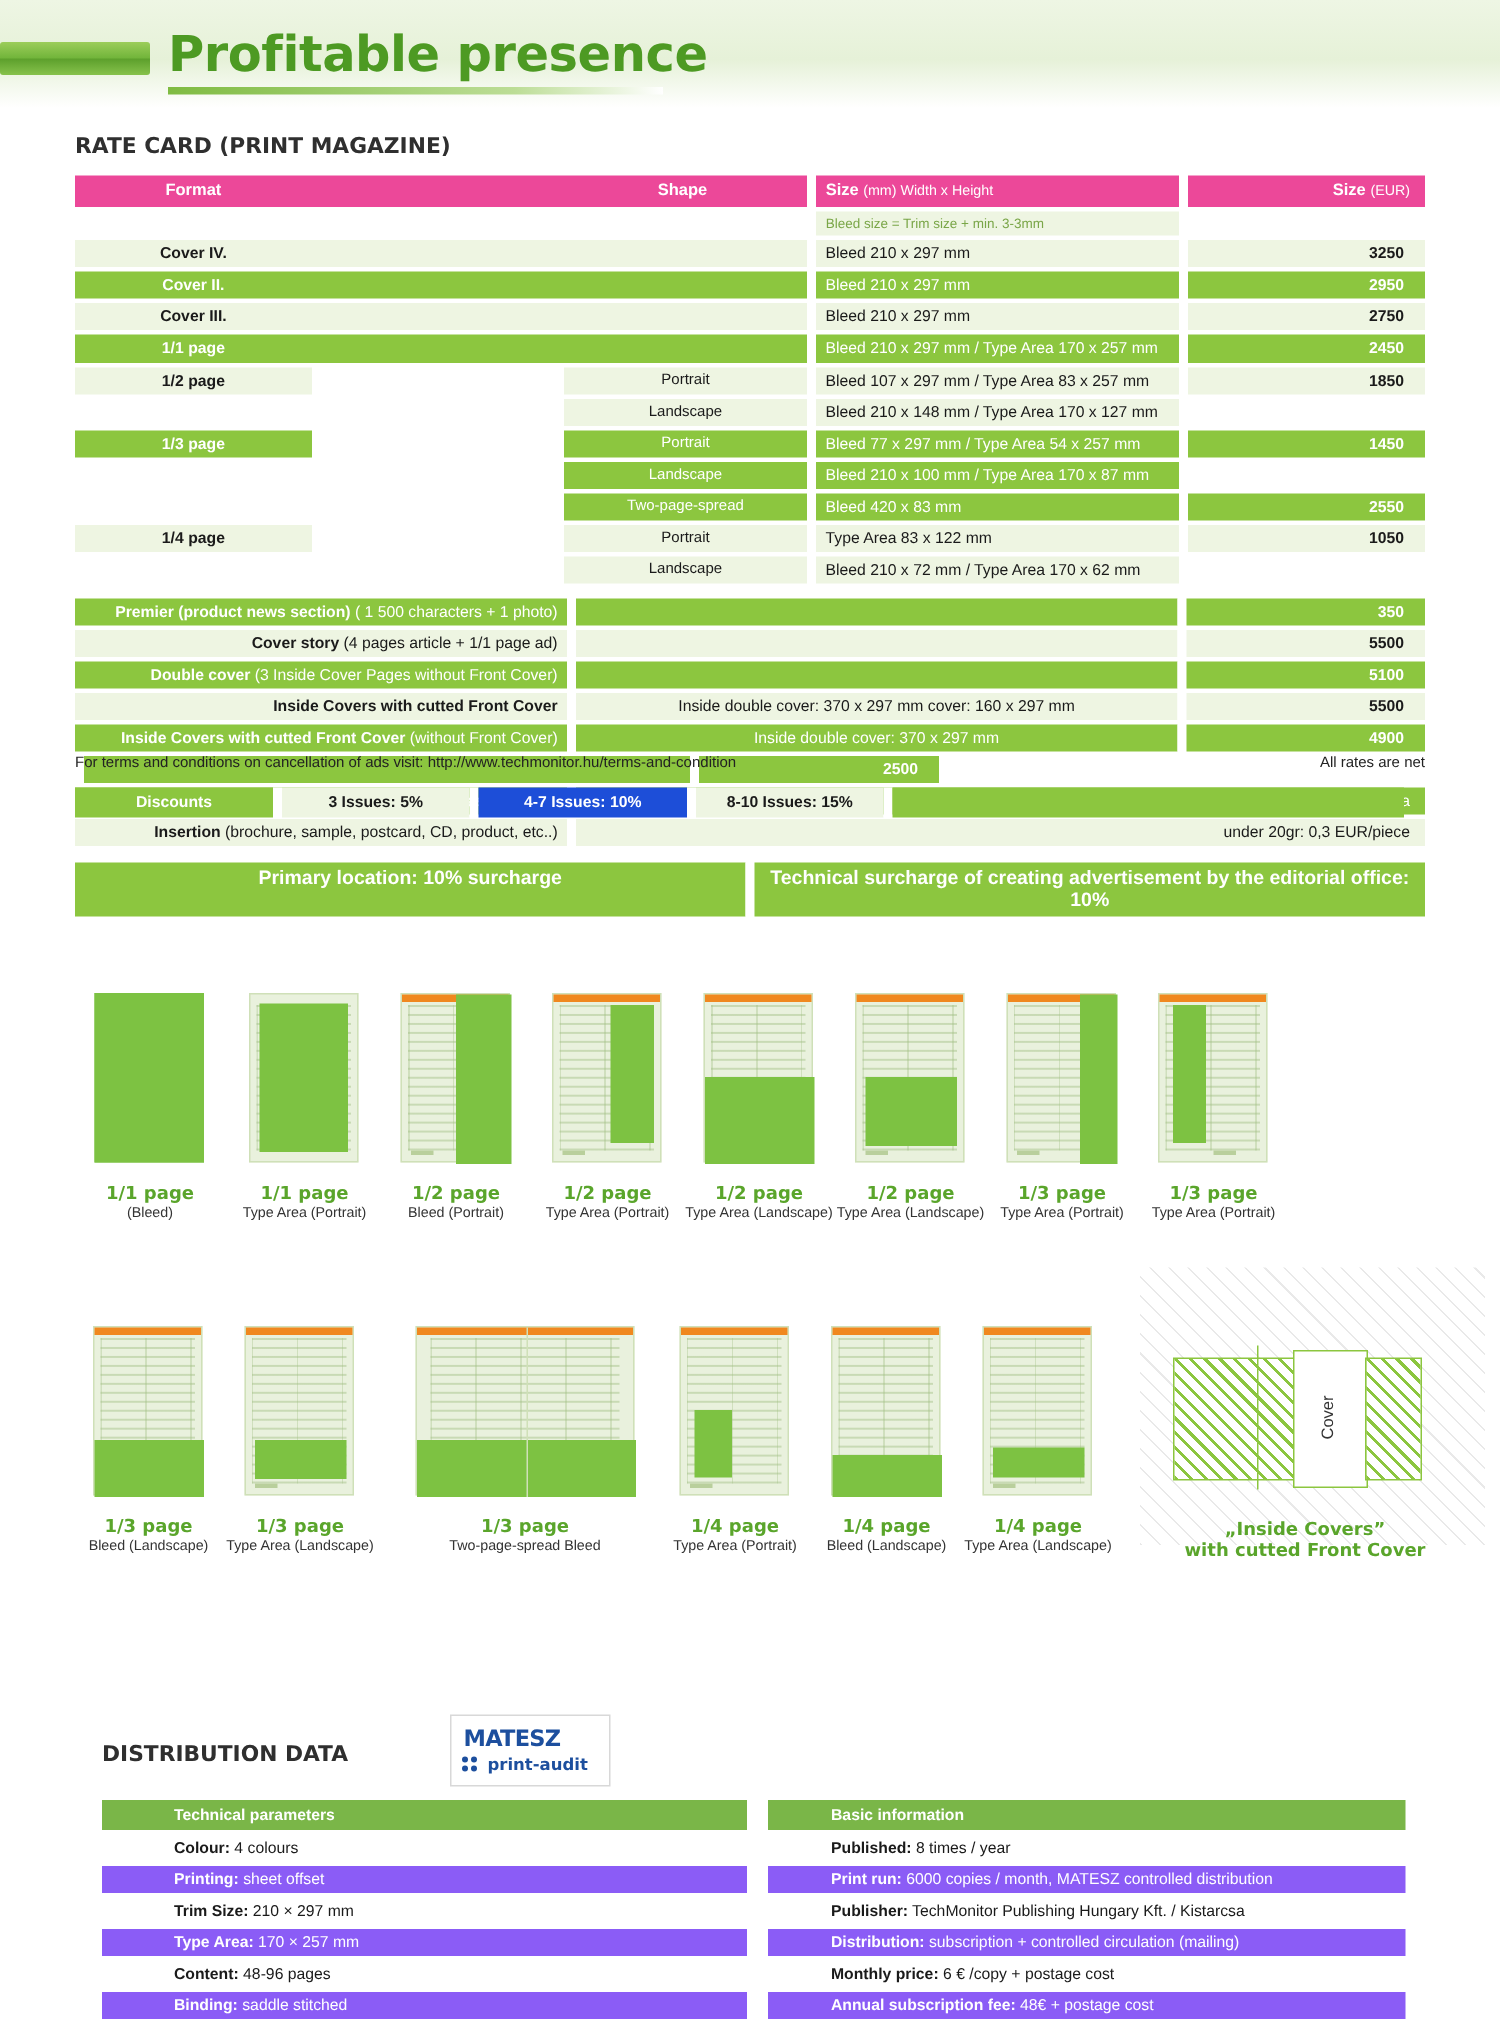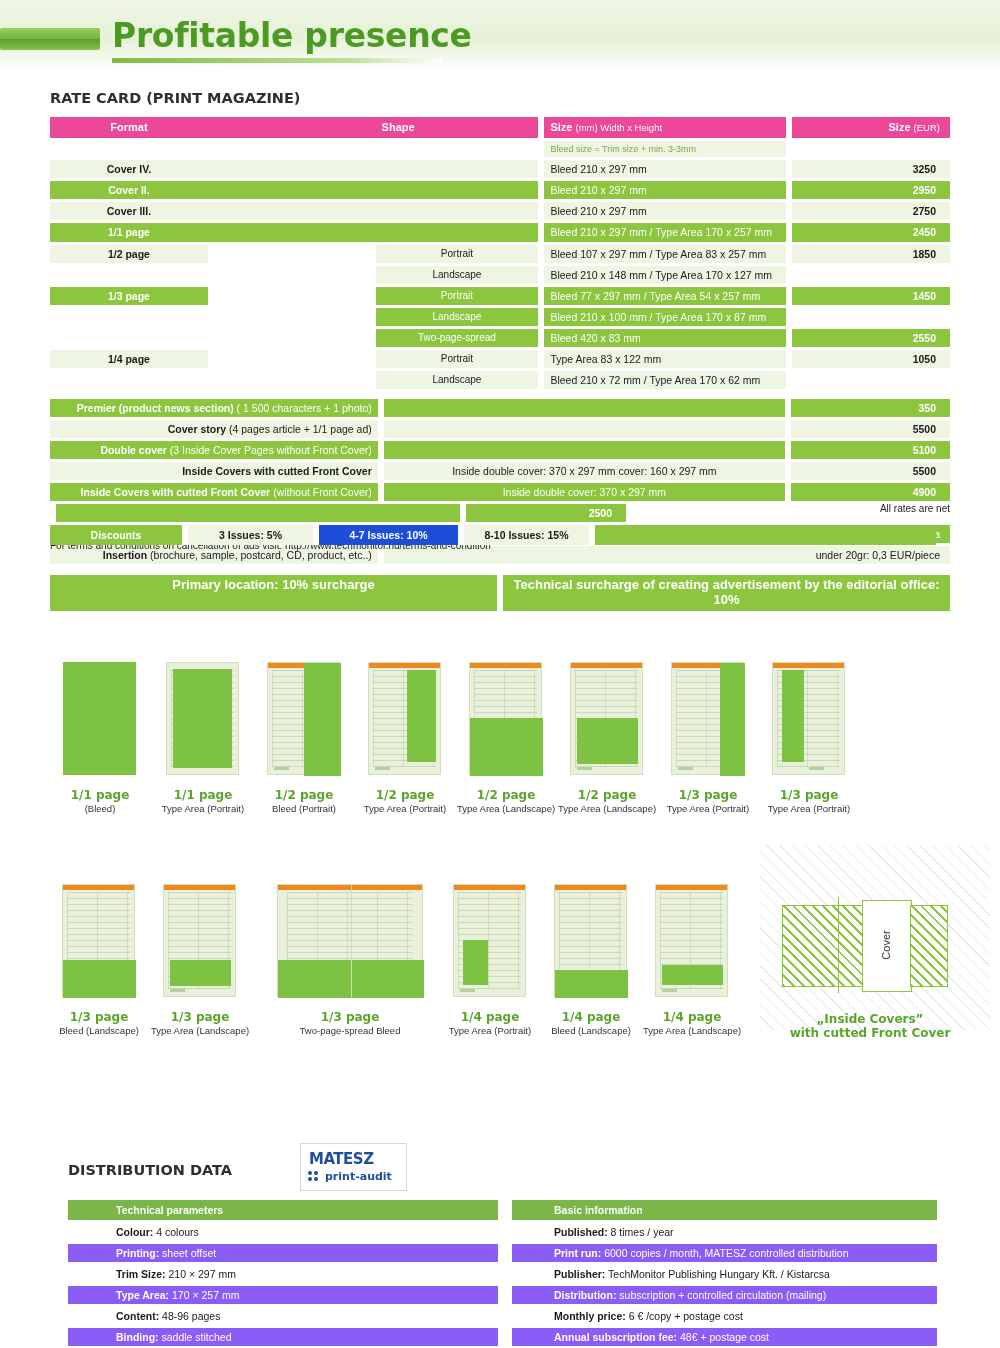--- a/index.html
+++ b/index.html
@@ -29,35 +29,35 @@
   .row{display:flex;width:900px;}
   .c{box-sizing:border-box;font-size:10.5px;line-height:1.15;padding:3px 6px;}
   .c1{width:160px;}
   .c2{width:170px;}
   .c3{width:165px;}
   .c4{width:245px;}
   .c5{width:160px;text-align:right;}
   .hdrrow .c{color:#ffffff;font-weight:bold;font-size:11px;
     background:#ec4899;padding-top:4px;padding-bottom:4px;}
   .hdrrow .c1{text-align:center;}
-  .hdrrow .c3{text-align:left;padding-right:10px;}
+  .hdrrow .c3{text-align:center;padding-right:10px;}
   .hdrrow .c5{text-align:right;padding-right:10px;}
   .hdrrow .sep{width:6px;background:#ffffff;}
   .sep{width:6px;background:#ffffff;flex:0 0 6px;}
   .lblk{background:#eef5e2;}
   .gblk{background:#8cc63f;color:#ffffff;}
   .wblk{background:#ffffff;}
   .name{font-weight:bold;text-align:center;}
   .price{font-weight:bold;text-align:right;padding-right:14px;}
   .note{font-weight:normal;}
   .subnote{font-size:9px;color:#7aa648;font-style:normal;}
   .shape{text-align:center;font-size:10px;}
   .rowgap{height:3px;}
   .surcharge .c{font-weight:bold;color:#ffffff;font-size:13px;text-align:center;}
-  .terms{position:absolute;left:50px;top:503px;font-size:10px;color:#222;margin-top:37px;}
+  .terms{position:absolute;left:50px;top:503px;font-size:10px;color:#222;}
   .allrates{position:absolute;right:50px;top:503px;font-size:10px;color:#222;}
   .disc{position:absolute;left:50px;top:525px;width:900px;display:flex;}
   .disc div{box-sizing:border-box;font-size:10.5px;font-weight:bold;padding:4px 0;text-align:center;}
 
   
   .mock{position:absolute;}
   .pg{position:relative;background:#e9f1dd;border:1px solid #cfe0b8;box-sizing:border-box;}
   .pg .lines{position:absolute;left:6%;top:6%;width:88%;height:88%;
     background:
       repeating-linear-gradient(0deg, rgba(160,190,130,.45) 0 1px, transparent 1px 6px),

